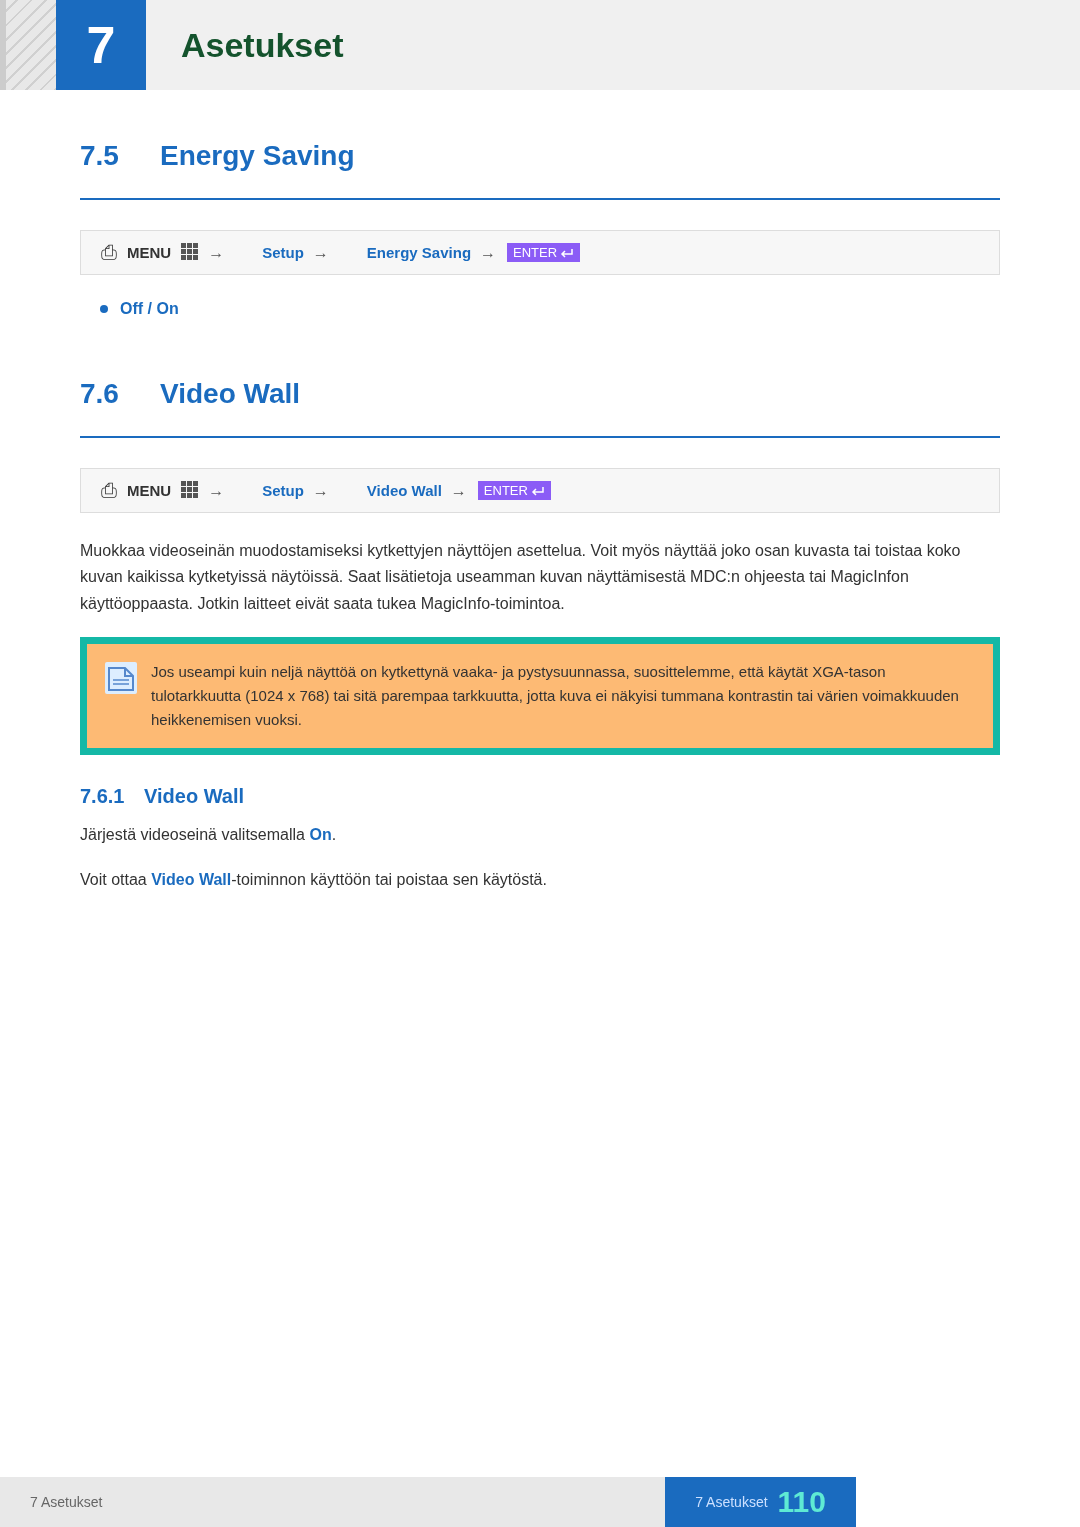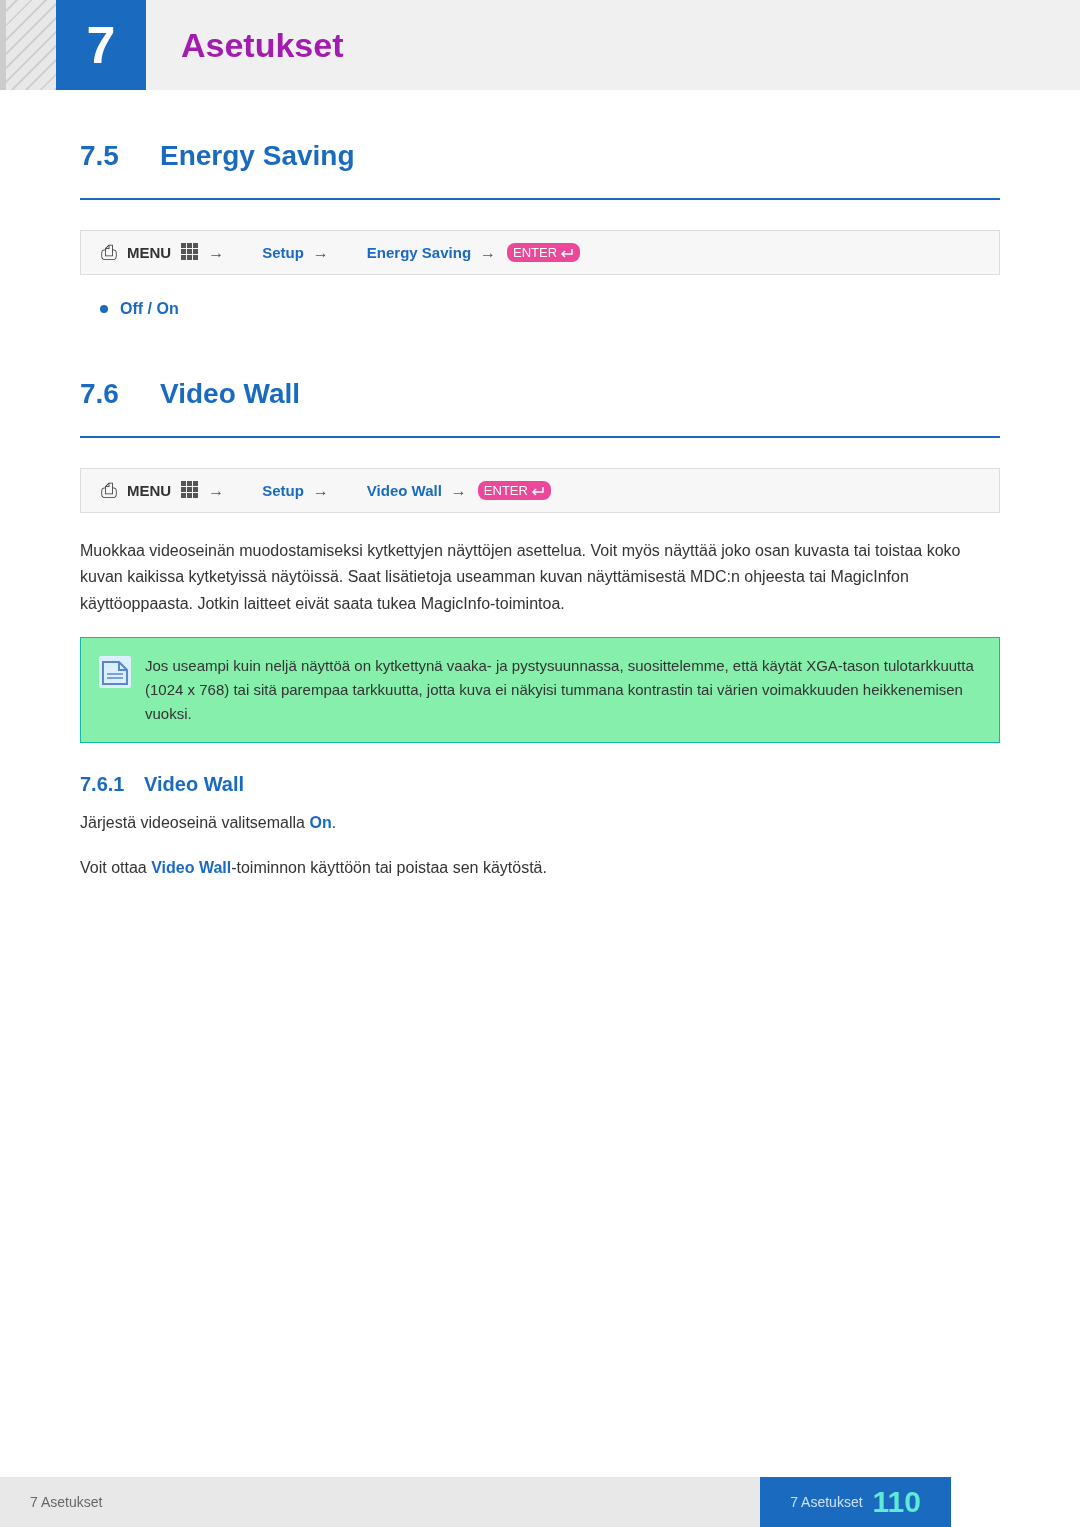--- a/index.html
+++ b/index.html
@@ -41,21 +41,21 @@
       align-items: center;
       justify-content: center;
       position: absolute;
       left: 50px;
       top: 0;
     }
 
     .chapter-title {
       font-size: 34px;
       font-weight: bold;
-      color: #a21caf;
+      color: #14532d;
       margin-left: 175px;
     }
 
     
     .stripe-pattern {
       position: absolute;
       top: 0;
       left: 0;
       width: 50px;
       height: 90px;
@@ -116,26 +116,25 @@
     .nav-label {
       font-weight: bold;
       color: #1a6bbf;
       margin-left: 29px;
     }
 
     .enter-icon {
       display: inline-flex;
       align-items: center;
       justify-content: center;
-      background: #ec4899;
+      background: #8b5cf6;
       color: white;
       font-size: 13px;
       padding: 2px 6px;
       margin-left: 2px;
-      border-radius: 8px;
     }
 
     
     .body-text {
       font-size: 16px;
       line-height: 1.65;
       color: #333;
       margin-bottom: 18px;
     }
 
@@ -164,22 +163,22 @@
 
     .option-text {
       color: #1a6bbf;
       font-weight: bold;
     }
 
     
     .note-box {
       display: flex;
       align-items: flex-start;
-      background: #86efac;
-      border: 1px solid #14b8a6;
+      background: #fdba74;
+      border: 7px solid #14b8a6;
       padding: 16px 18px;
       margin: 20px 0;
       gap: 14px;
     }
 
     .note-icon {
       width: 32px;
       height: 32px;
       flex-shrink: 0;
       margin-top: 2px;
@@ -324,21 +323,21 @@
   <p class="body-text">
     <span>Järjestä videoseinä valitsemalla </span><span class="highlight-blue">On</span><span>.</span>
   </p>
 
   <p class="body-text">
     Voit ottaa <span class="highlight-blue">Video Wall</span>-toiminnon käyttöön tai poistaa sen käytöstä.
   </p>
 
 </div>
 
-<div style="position:fixed; bottom:0; left:0; width:951px; height:50px; display:flex;">
+<div style="position:fixed; bottom:0; left:0; width:856px; height:50px; display:flex;">
   <div style="flex:1; background:#e8e8e8; display:flex; align-items:center; padding-left:30px;">
     <span style="font-size:14px; color:#666;">7 Asetukset</span>
   </div>
   <div style="background:#1a6bbf; display:flex; align-items:center; padding:0 30px; gap:10px;">
     <span style="font-size:14px; color:#cce0ff;">7 Asetukset</span>
     <span style="font-size:30px; font-weight:bold; color:#5eead4;">110</span>
   </div>
 </div>
 
 </body></html>

